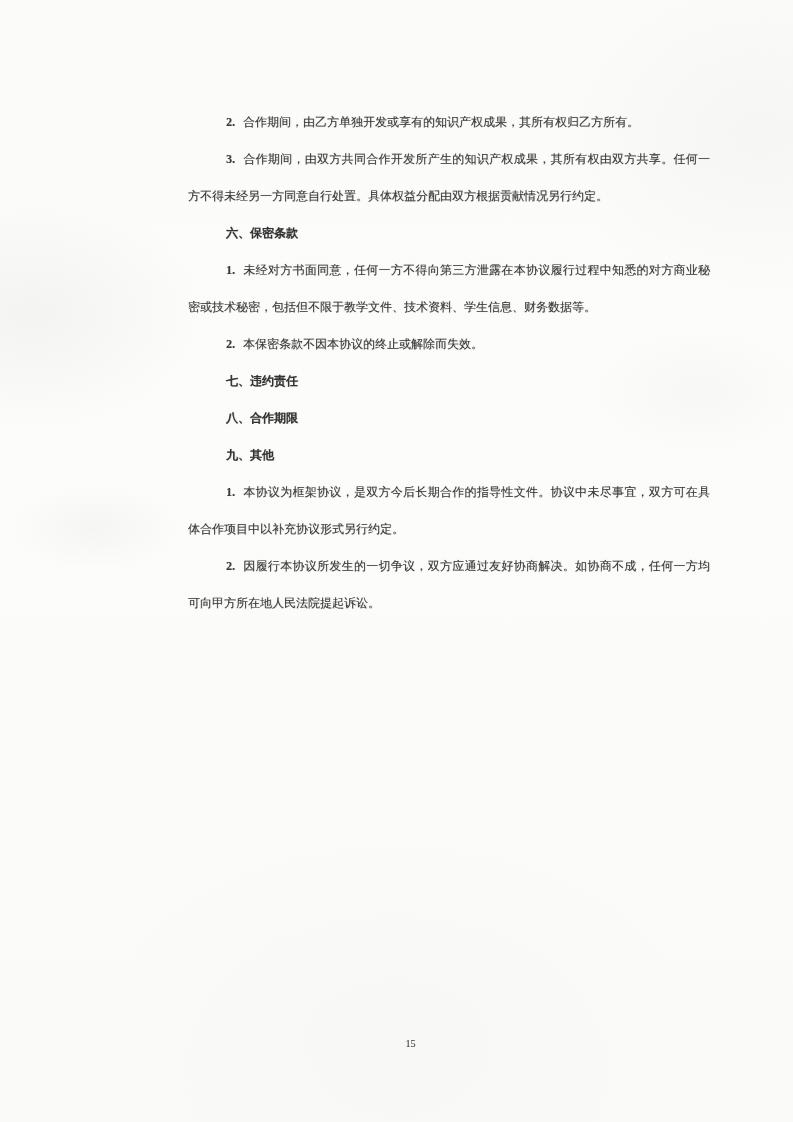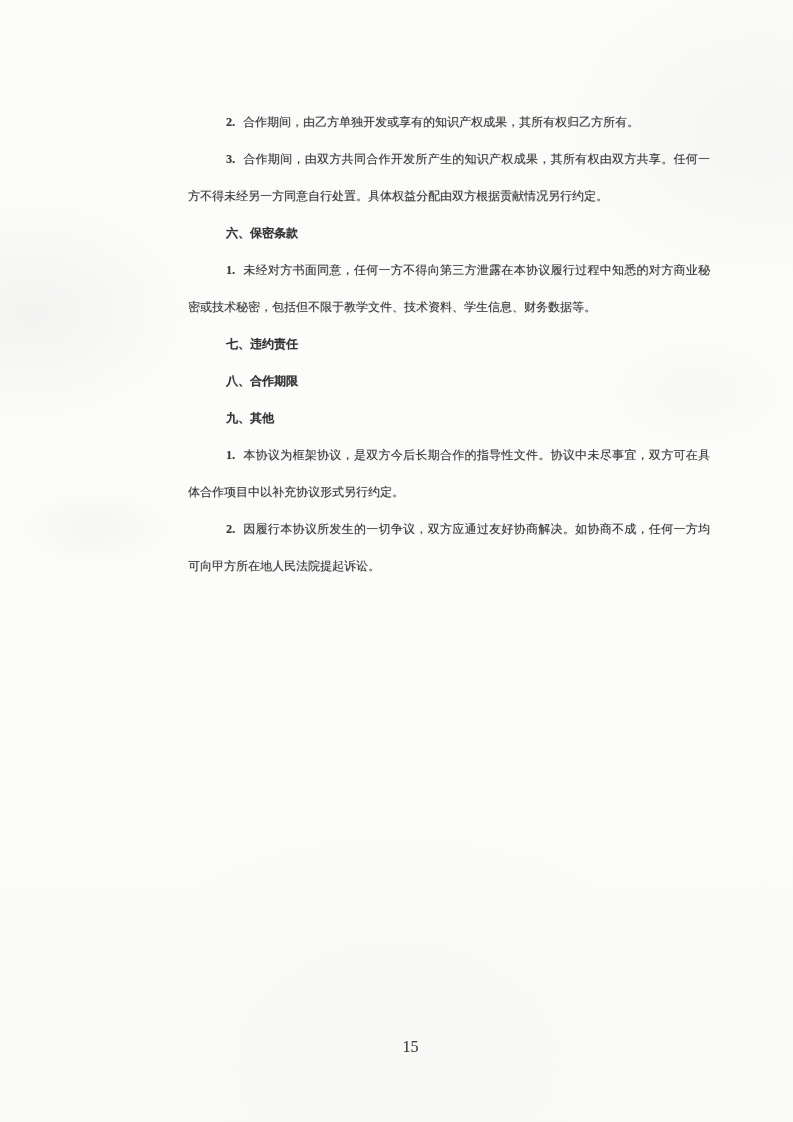--- a/index.html
+++ b/index.html
@@ -55,37 +55,38 @@
   .marker {
     font-weight: bold;
     margin-right: 8px;
   }
   .page-number {
     position: absolute;
     left: 0;
     right: 16px;
     top: 1038px;
     text-align: center;
-    font-size: 16px;
+    font-size: 10px;
     color: #3f3f3f;
     font-family: "Liberation Serif", "DejaVu Serif", serif;
     text-shadow: 0.3px 0.3px 0.5px rgba(80,80,80,0.4);
     padding-left: 44px;
   }
 </style>
 </head>
 <body>
 
 <div class="page">
   <div class="scan-noise"></div>
   <div class="content">
       <p class="para"><span class="marker">2.</span><span>合作期间，由乙方单独开发或享有的知识产权成果，其所有权归乙方所有。</span></p>
       <p class="para"><span class="marker">3.</span><span>合作期间，由双方共同合作开发所产生的知识产权成果，其所有权由双方共享。任何一方不得未经另一方同意自行处置。具体权益分配由双方根据贡献情况另行约定。</span></p>
       <p class="heading"><span>六、保密条款</span></p>
       <p class="para"><span class="marker">1.</span><span>未经对方书面同意，任何一方不得向第三方泄露在本协议履行过程中知悉的对方商业秘密或技术秘密，包括但不限于教学文件、技术资料、学生信息、财务数据等。</span></p>
+      <p class="para"><span class="marker">2.</span><span>本保密条款不因本协议的终止或解除而失效。</span></p>
       <p class="heading"><span>七、违约责任</span></p>
       <p class="heading"><span>八、合作期限</span></p>
       <p class="heading"><span>九、其他</span></p>
       <p class="para"><span class="marker">1.</span><span>本协议为框架协议，是双方今后长期合作的指导性文件。协议中未尽事宜，双方可在具体合作项目中以补充协议形式另行约定。</span></p>
       <p class="para"><span class="marker">2.</span><span>因履行本协议所发生的一切争议，双方应通过友好协商解决。如协商不成，任何一方均可向甲方所在地人民法院提起诉讼。</span></p>
     </div>
   <div class="page-number">15</div>
 </div>
 
 </body></html>

